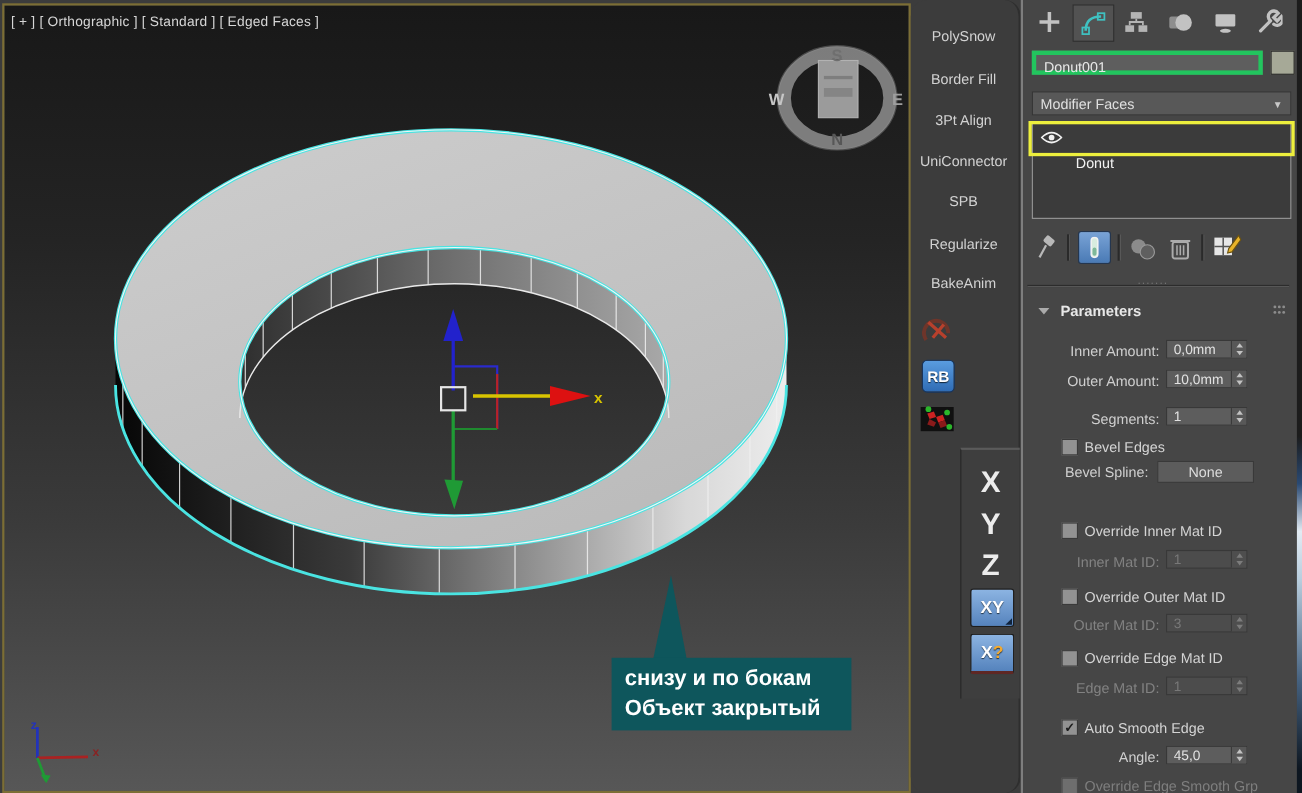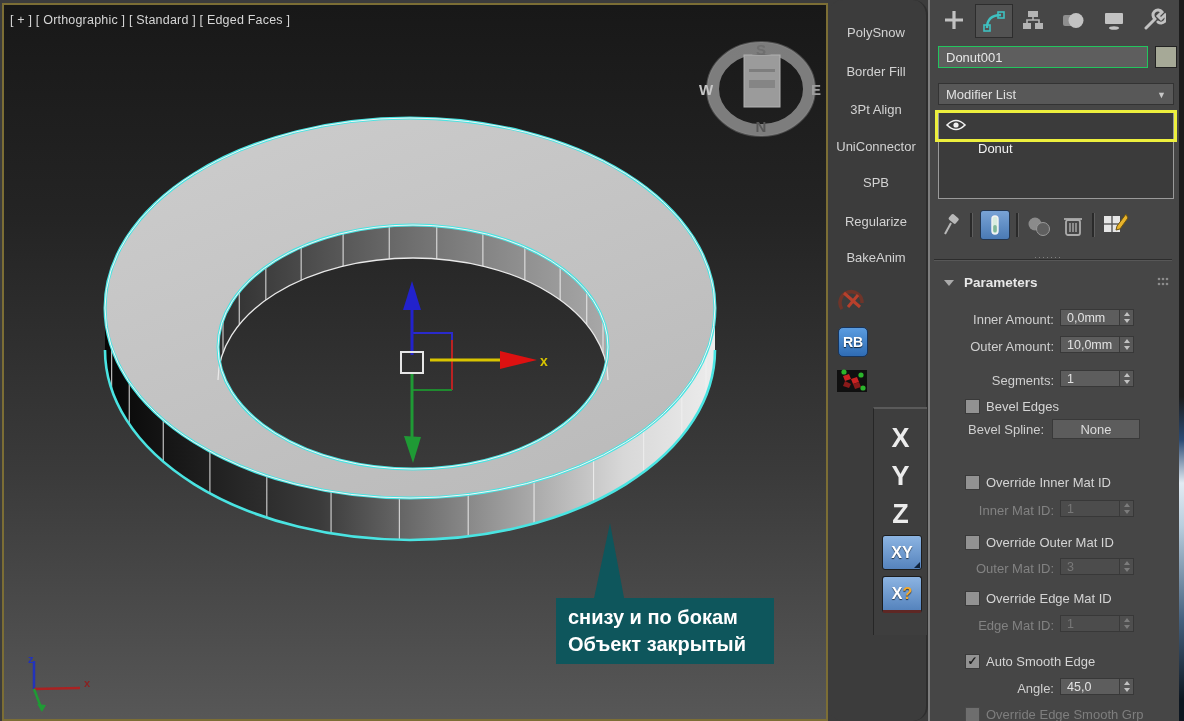--- a/index.html
+++ b/index.html
@@ -23,21 +23,21 @@
             background:linear-gradient(180deg,#8cb4e2,#5583bd);color:#fff;font-weight:bold;font-size:16px;
             text-align:center;line-height:33px;text-shadow:0 1px 1px #234;}
   .axis-btn .q{color:#f2a92f;}
   .axis-btn.xq{border-bottom:3px solid #5e2724;}
   .corner-notch{position:absolute;right:1px;bottom:1px;width:0;height:0;
                 border-left:6px solid transparent;border-bottom:6px solid #10233c;}
   
   .cmd{position:absolute;left:928px;top:0;width:251px;height:721px;background:#464646;border-left:2px solid #7e7e7e;box-sizing:border-box;}
   .tab{position:absolute;top:4px;width:36px;height:32px;display:flex;align-items:center;justify-content:center;}
   .tab.active{background:#525252;border:1px solid #2d2d2d;}
-  .obj-name{position:absolute;left:8px;top:46px;width:210px;height:22px;background:#5e5e5e;border:1px solid #22c55e;
+  .obj-name{position:absolute;left:8px;top:46px;width:210px;height:22px;background:#5e5e5e;border:4px solid #22c55e;
             color:#e8e8e8;font-size:13px;line-height:22px;padding-left:7px;box-sizing:border-box;}
   .swatch{position:absolute;left:225px;top:46px;width:22px;height:22px;background:#a6a997;border:1px solid #222;box-sizing:border-box;}
   .mod-list{position:absolute;left:8px;top:83px;width:236px;height:22px;background:#585858;border:1px solid #333;
             color:#e0e0e0;font-size:13px;line-height:22px;padding-left:7px;box-sizing:border-box;}
   .mod-list .arrow{position:absolute;right:7px;top:0;font-size:9px;color:#c8c8c8;}
   .stack{position:absolute;left:8px;top:110px;width:236px;height:89px;background:#3b3b3b;border:1px solid #9a9a9a;box-sizing:border-box;}
   .row-shell{position:absolute;left:1px;top:2px;right:1px;height:24px;display:flex;}
   .eye-cell{width:31px;display:flex;align-items:center;justify-content:center;}
   .shell-bg{flex:1;background:linear-gradient(180deg,#6493cb,#3f6da6);color:#fff;font-size:13px;
             text-align:center;line-height:24px;}
@@ -269,21 +269,21 @@
     <div class="tab" style="left:206px">
       <svg width="24" height="24">
         <path d="M4 20 L13 11 M13 11 a5 5 0 1 1 7 -7 l-4 4 3 3 4 -4 a5 5 0 0 1 -7 7" fill="none" stroke="#c2c2c2" stroke-width="3" stroke-linecap="round"></path>
       </svg>
     </div>
 
     <div class="obj-name">Donut001</div>
     <div class="swatch"></div>
 
     <div class="mod-list">
-      <span>Modifier List</span>
+      <span>Modifier Faces</span>
       <span class="arrow">▼</span>
     </div>
 
     <div class="stack">
       <div class="row-shell">
         <span class="eye-cell">
           <svg width="20" height="12">
             <path d="M1 6 Q10 -3 19 6 Q10 15 1 6 Z" fill="none" stroke="#f0f0f0" stroke-width="1.6"></path>
             <circle cx="10" cy="6" r="2.6" fill="#f0f0f0"></circle>
           </svg>

